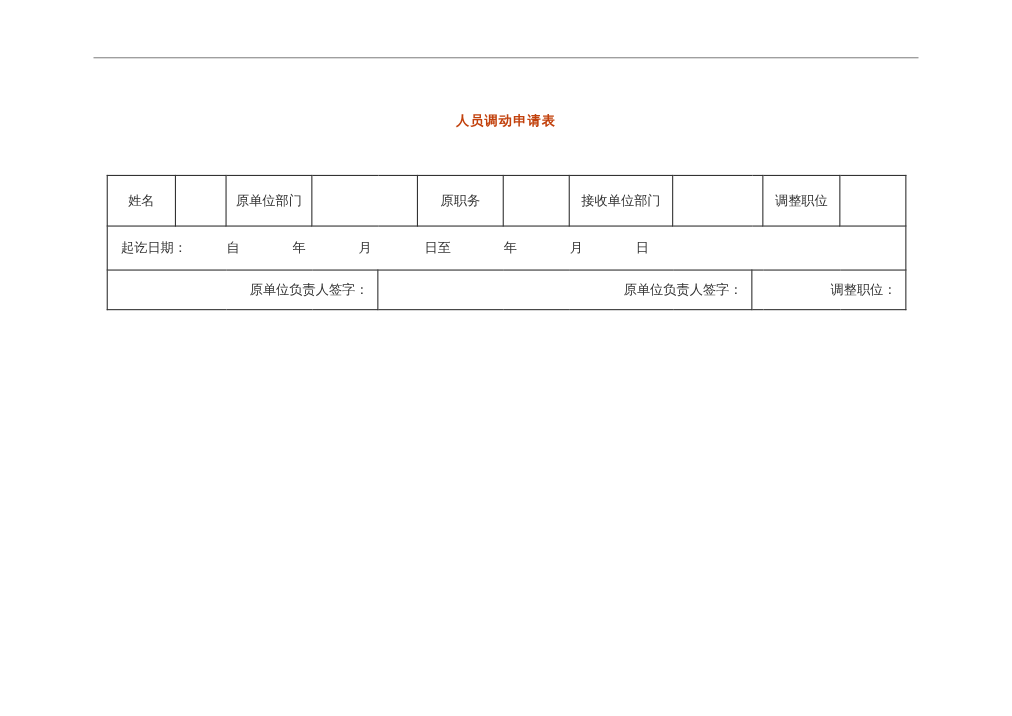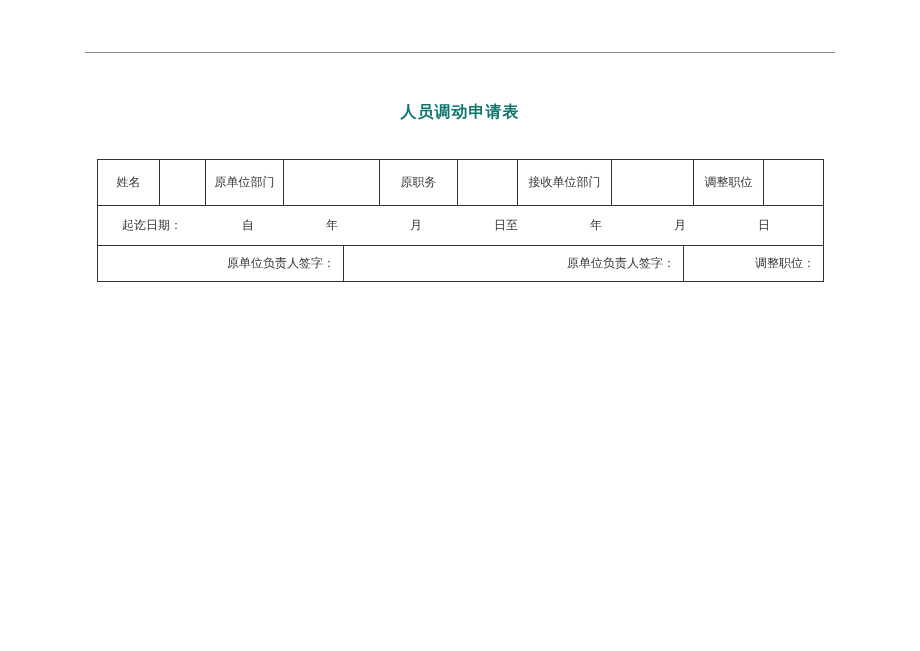--- a/index.html
+++ b/index.html
@@ -23,23 +23,23 @@
       width: 750px;
       height: 1px;
       background: #888;
     }
     .title {
       position: absolute;
       top: 102px;
       left: 0;
       width: 920px;
       text-align: center;
-      font-size: 16px;
+      font-size: 12px;
       font-weight: bold;
-      color: #0f766e;
+      color: #c2410c;
       letter-spacing: 1px;
     }
     .form-table {
       position: absolute;
       top: 159px;
       left: 97px;
       width: 726px;
       border-collapse: collapse;
       table-layout: fixed;
     }
@@ -56,21 +56,20 @@
       text-align: left;
       padding-left: 12px;
     }
     .row4 td {
       height: 36px;
       text-align: right;
       padding-left: 10px;
     }
     .date-text span {
       display: inline-block;
-      margin-left: 12px;
     }
     .gap-lg { width: 42px; }
     .gap-sm { width: 30px; }
     .label-cell { text-align: center; }
   </style>
 </head>
 <body>
 
 <div class="page-rule"></div>
 

